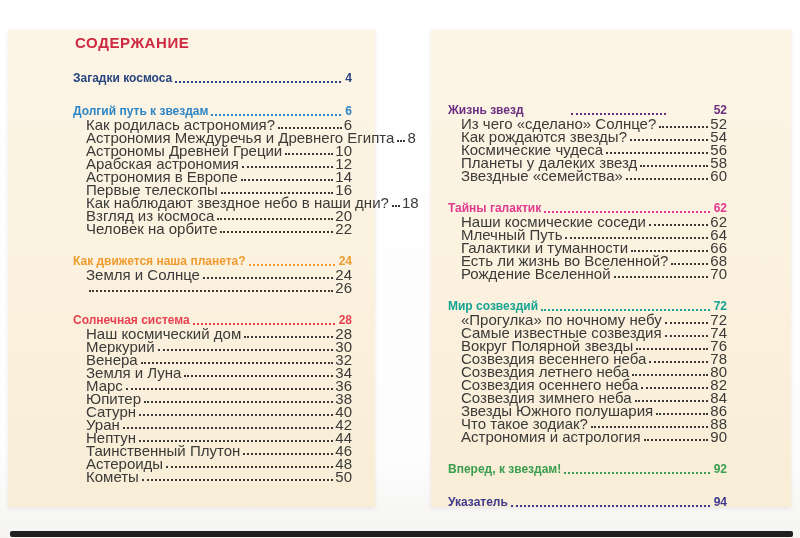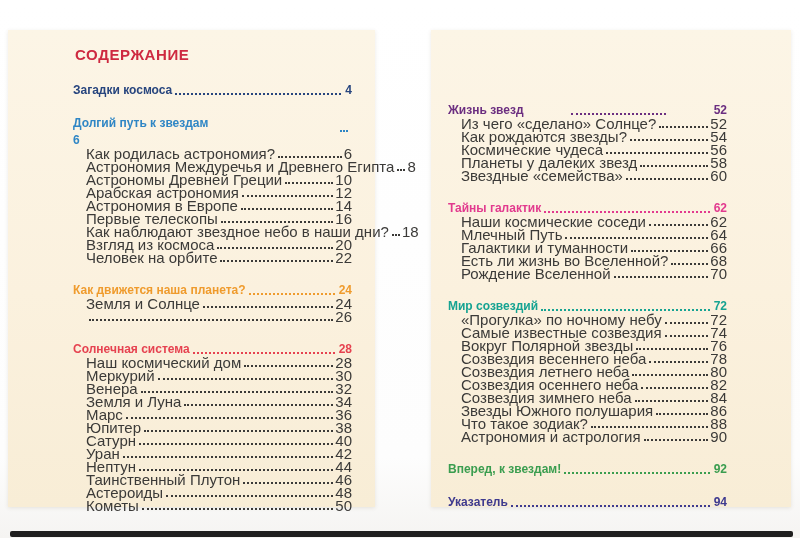--- a/index.html
+++ b/index.html
@@ -19,21 +19,21 @@
   }
   .page {
     position: absolute;
     top: 30px;
     height: 477px;
     background: linear-gradient(180deg, #fcf5e6 0%, #fbf1de 55%, #f8edd6 100%);
     box-shadow: 0 1px 4px rgba(90,70,40,0.12);
   }
   .page-left  { left: 8px;   width: 367px; }
   .page-right { left: 431px; width: 360px; }
-  .inner-left  { padding: 18px 23px 0 65px; }
+  .inner-left  { padding: 6px 23px 0 65px; }
   .inner-right { padding: 54px 64px 0 17px; }
   .toc-title {
     margin: 0 0 22px 2px;
     font-size: 15px;
     line-height: 14px;
     font-weight: bold;
     letter-spacing: 0.6px;
     color: #ce2940;
   }
   .toc-section { margin-bottom: 12px; margin-top: 20px; }
@@ -77,21 +77,21 @@
       <h1 class="toc-title">СОДЕРЖАНИЕ</h1>
       <div id="toc-left">
           <div class="toc-section">
             <div class="toc-row toc-header" style="color: rgb(39, 69, 126);">
               <span class="t">Загадки космоса</span>
               <span class="dots"></span>
               <span class="p">4</span>
             </div>
           </div>
           <div class="toc-section">
-            <div class="toc-row toc-header" style="color: rgb(47, 134, 197); flex-direction: column;">
+            <div class="toc-row toc-header" style="color: rgb(47, 134, 197);">
               <span class="t">Долгий путь к звездам</span>
               <span class="dots"></span>
               <span class="p">6</span>
             </div>
             <div class="toc-row toc-entry">
               <span class="t">Как родилась астрономия?</span>
               <span class="dots"></span>
               <span class="p">6</span>
             </div>
             <div class="toc-row toc-entry">

